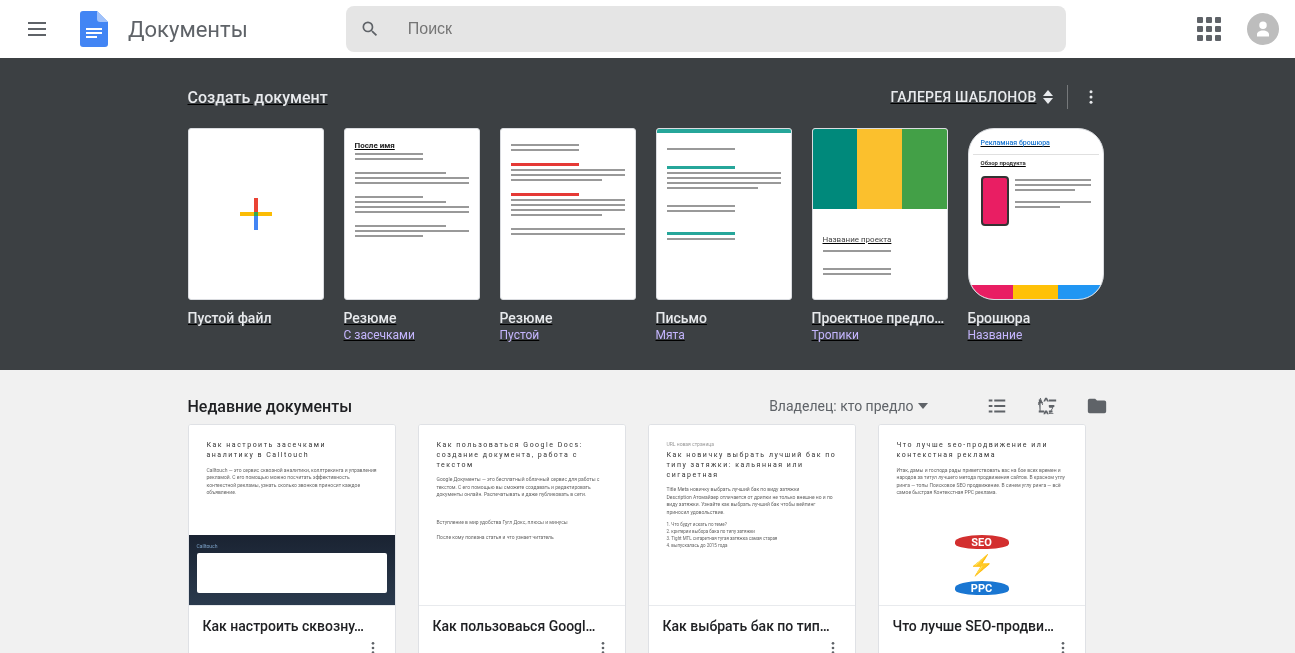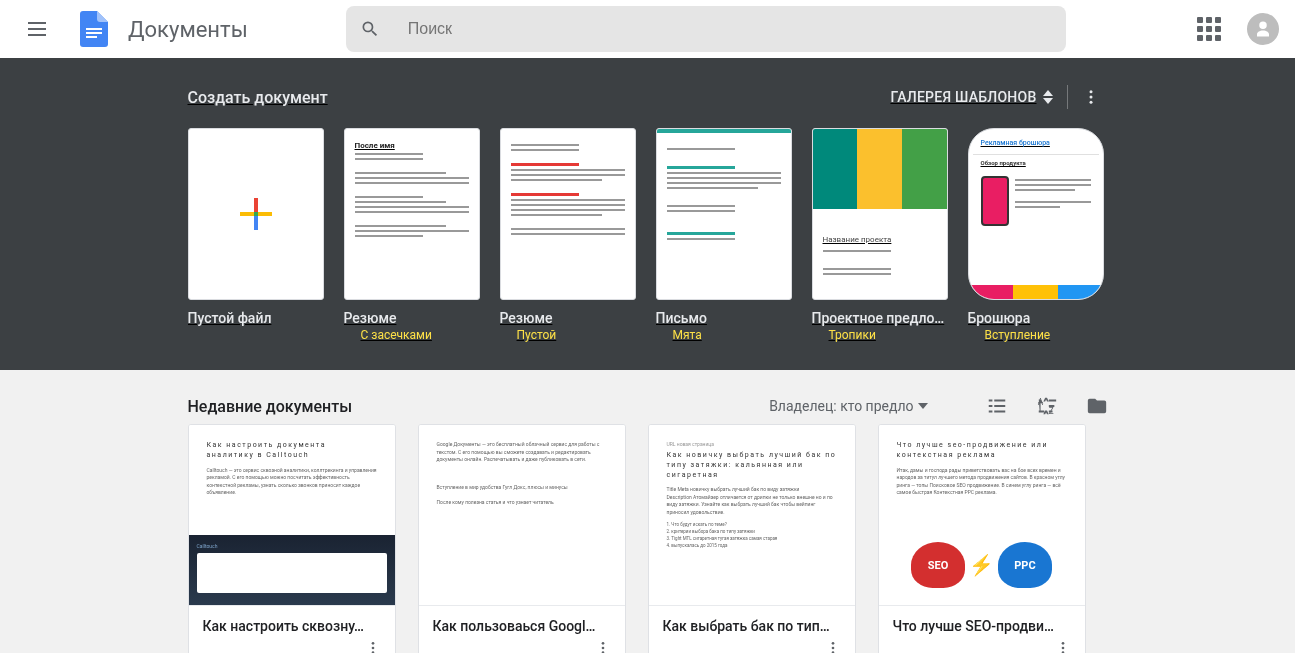--- a/index.html
+++ b/index.html
@@ -37,21 +37,21 @@
 .gallery-btn { color: #e8eaed; font-size: 14px; font-weight: 500; letter-spacing: 0.25px; display: flex; align-items: center; gap: 6px; cursor: pointer; padding: 6px 8px; border-radius: 4px; }
 .updown { display: flex; flex-direction: column; gap: 2px; }
 .updown svg { width: 10px; height: 6px; }
 .divider-v { width: 1px; height: 24px; background: rgba(255,255,255,0.3); margin: 0 6px; }
 .more-icon { color: #e8eaed; cursor: pointer; padding: 8px; border-radius: 50%; display: flex; }
 
 .templates-row { display: flex; gap: 20px; }
 .template-card { width: 136px; cursor: pointer; }
 .template-thumb { width: 136px; height: 172px; background: #fff; border-radius: 3px; border: 1px solid #dadce0; overflow: hidden; position: relative; }
 .template-name { color: #e8eaed; font-size: 14px; font-weight: 500; margin-top: 10px; white-space: nowrap; overflow: hidden; text-overflow: ellipsis; }
-.template-sub { color: #fde047; font-size: 12px; margin-top: 2px; margin-left: 17px; }
+.template-sub { color: #c4b5fd; font-size: 12px; margin-top: 2px; }
 
 .plus-thumb { display: flex; align-items: center; justify-content: center; }
 .plus-thumb svg { width: 44px; height: 44px; }
 
 
 .thumb-lines { padding: 12px 10px; }
 .thumb-line { height: 2px; background: #999; margin: 3px 0; }
 .thumb-line.short { width: 60%; }
 .thumb-line.med { width: 80%; }
 .thumb-line.accent-teal { background: #26a69a; height: 3px; }
@@ -81,21 +81,21 @@
 .owner-filter { margin-left: auto; display: flex; align-items: center; gap: 4px; color: #5f6368; font-size: 14px; cursor: pointer; padding: 8px; }
 .view-icons { margin-left: 50px; display: flex; gap: 28px; color: #5f6368; }
 .view-icons > div { cursor: pointer; display: flex; align-items: center; }
 
 .docs-grid { display: flex; gap: 22px; }
 .doc-card { width: 208px; border: 1px solid #dfe1e5; border-radius: 3px; background: #fff; cursor: pointer; overflow: hidden; }
 .doc-thumb { height: 180px; background: #fff; padding: 16px 18px; position: relative; overflow: hidden; }
 .doc-thumb-title { font-size: 7px; color: #333; letter-spacing: 1.5px; margin-bottom: 6px; line-height: 1.4; }
 .doc-thumb-text { font-size: 5px; color: #666; line-height: 1.5; }
 .doc-thumb-img { position: absolute; bottom: 0; left: 0; right: 0; height: 70px; background: #263238; }
-.doc-thumb-seo { position: absolute; bottom: 10px; left: 0; right: 0; height: 60px; display: flex; align-items: center; justify-content: center; gap: 4px; }
+.doc-thumb-seo { position: absolute; bottom: 10px; left: 0; right: 0; height: 60px; display: flex; align-items: center; gap: 4px; flex-direction: column; }
 .glove { width: 54px; height: 46px; border-radius: 50% 50% 40% 40%; display: flex; align-items: center; justify-content: center; color: #fff; font-size: 11px; font-weight: bold; }
 .glove.red { background: #d32f2f; }
 .glove.blue { background: #1976d2; }
 .lightning { color: #ffa000; font-size: 20px; }
 
 .doc-footer { padding: 12px 14px 10px; border-top: 1px solid #e8eaed; }
 .doc-title { font-size: 14px; color: #202124; font-weight: 500; white-space: nowrap; overflow: hidden; text-overflow: ellipsis; margin-bottom: 6px; }
 .doc-meta { display: flex; align-items: center; gap: 6px; color: #80868b; font-size: 12px; }
 .doc-more { margin-left: auto; color: #5f6368; cursor: pointer; }
 </style>
@@ -295,21 +295,21 @@
                 <div class="thumb-line short"></div>
             </div>
           </div>
           <div class="thumb-brochure-footer">
               <span></span>
               <span></span>
               <span></span>
             </div>
         </div>
         <div class="template-name">Брошюра</div>
-        <div class="template-sub">Вступление</div>
+        <div class="template-sub">Название</div>
       </div>
     </div>
   </div>
 </div>
 
 <div class="recent-section">
   <div class="recent-header">
     <div class="recent-title">Недавние документы</div>
     <div class="owner-filter">
       <span>Владелец: кто предло</span>
@@ -335,21 +335,21 @@
             <path d="M10 4H4a2 2 0 0 0-2 2v12a2 2 0 0 0 2 2h16a2 2 0 0 0 2-2V8a2 2 0 0 0-2-2h-8l-2-2z"></path>
           </svg>
       </div>
     </div>
   </div>
 
   <div class="docs-grid">
 
     <div class="doc-card">
       <div class="doc-thumb">
-        <div class="doc-thumb-title">Как настроить документа аналитику в Calltouch</div>
+        <div class="doc-thumb-title">Как настроить засечками аналитику в Calltouch</div>
         <div class="doc-thumb-text">Calltouch — это сервис сквозной аналитики, коллтрекинга и управления рекламой. С его помощью можно посчитать эффективность контекстной рекламы, узнать сколько звонков приносит каждое объявление.</div>
         <div class="doc-thumb-img" style="background:linear-gradient(#1a2332,#2a3a4d);padding:8px">
           <div style="font-size:5px;color:#7da3c9">Calltouch</div>
           <div style="background:#fff;height:40px;margin-top:4px;border-radius:2px"></div>
         </div>
       </div>
       <div class="doc-footer">
         <div class="doc-title">Как настроить сквозну…</div>
         <div class="doc-meta">
 
@@ -357,20 +357,21 @@
                 <circle cx="12" cy="5" r="2"></circle>
                 <circle cx="12" cy="12" r="2"></circle>
                 <circle cx="12" cy="19" r="2"></circle>
               </svg></span>
         </div>
       </div>
     </div>
 
     <div class="doc-card">
       <div class="doc-thumb">
+        <div class="doc-thumb-title">Как пользоваться Google Docs: создание документа, работа с текстом</div>
         <div class="doc-thumb-text">Google Документы — это бесплатный облачный сервис для работы с текстом. С его помощью вы сможете создавать и редактировать документы онлайн. Распечатывать и даже публиковать в сети.</div>
         <div style="height:20px"></div>
         <div class="doc-thumb-text">Вступление в мир удобства Гугл Докс, плюсы и минусы</div>
         <div style="height:8px"></div>
         <div class="doc-thumb-text">После кому полезна статья и что узнает читатель</div>
       </div>
       <div class="doc-footer">
         <div class="doc-title">Как пользоваься Googl…</div>
         <div class="doc-meta">
 

